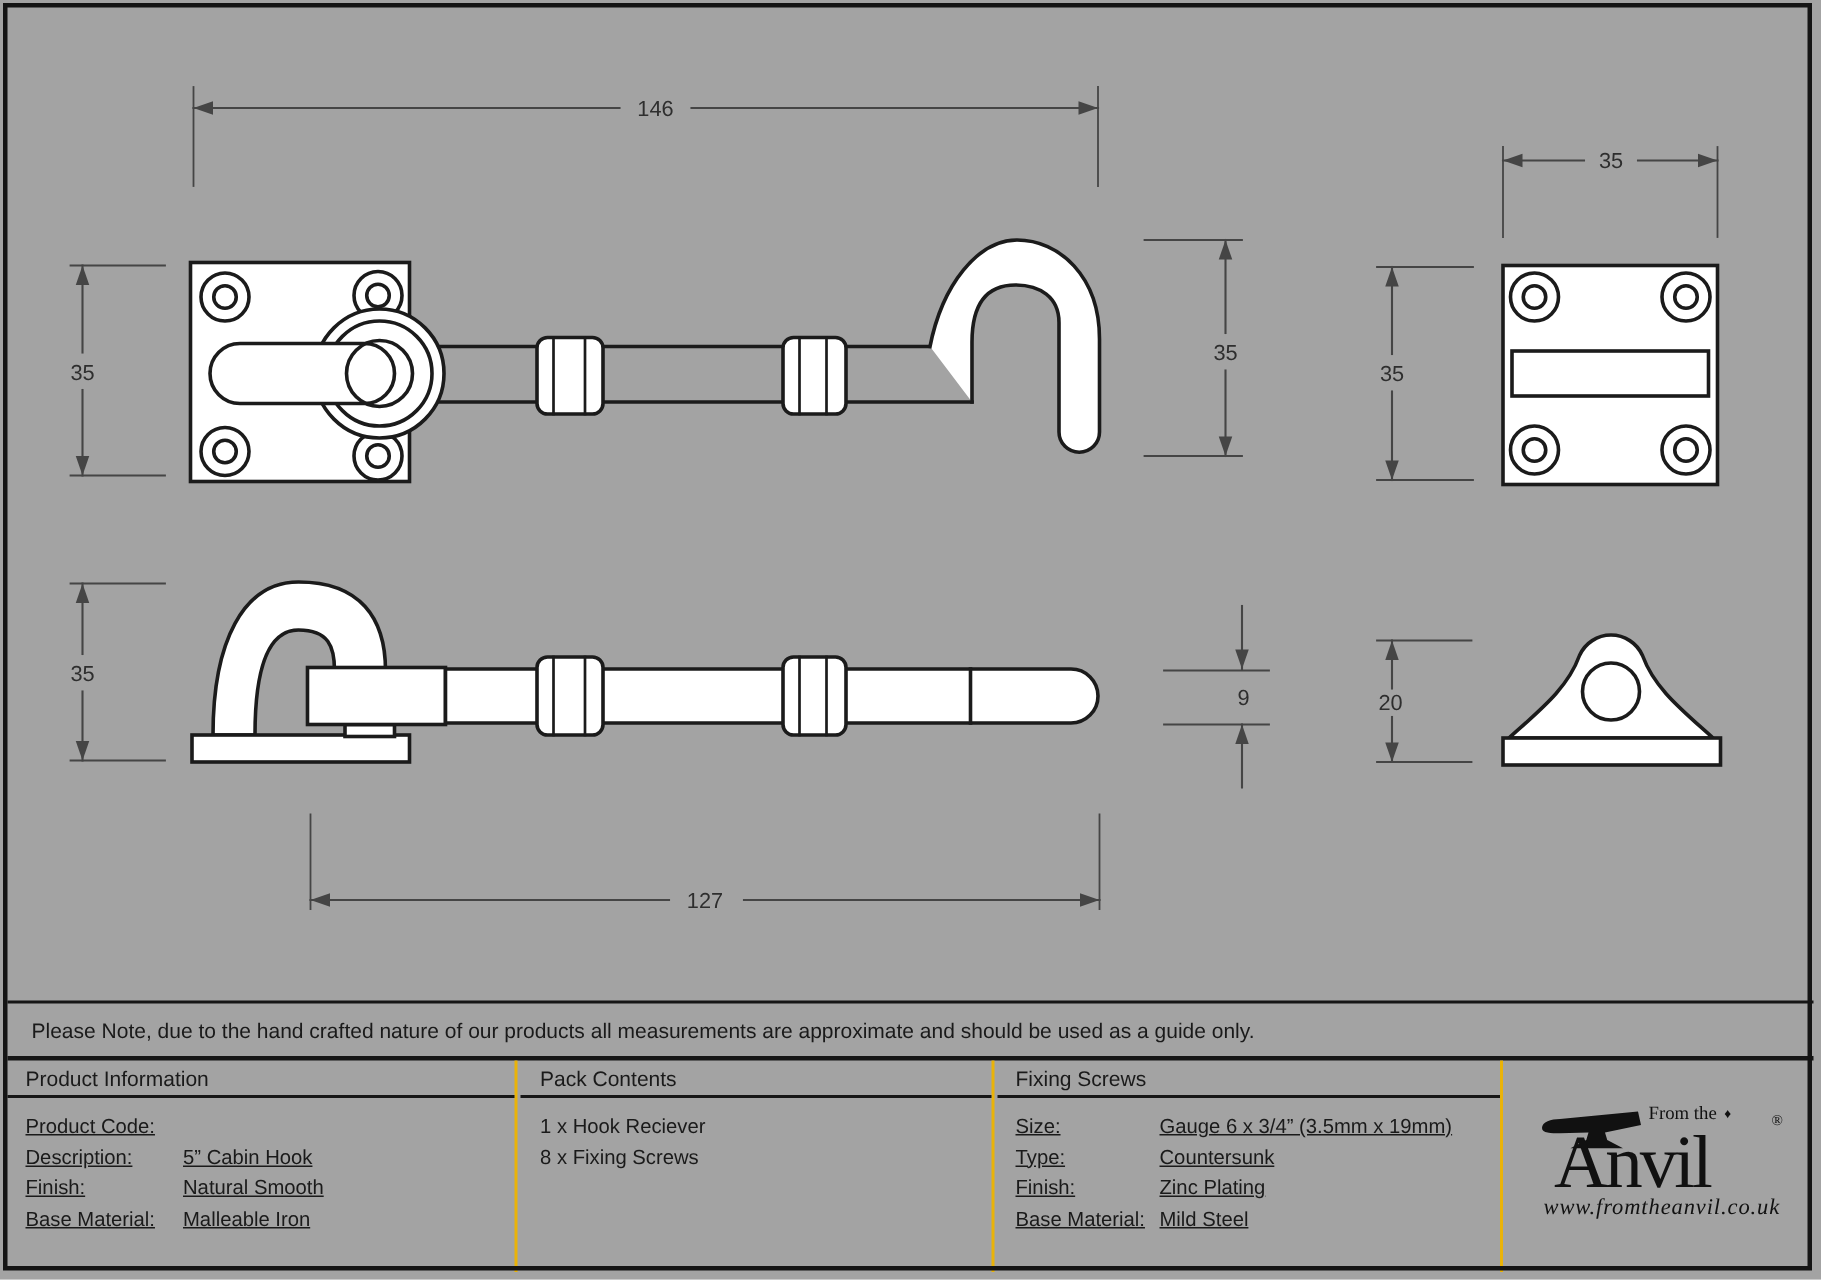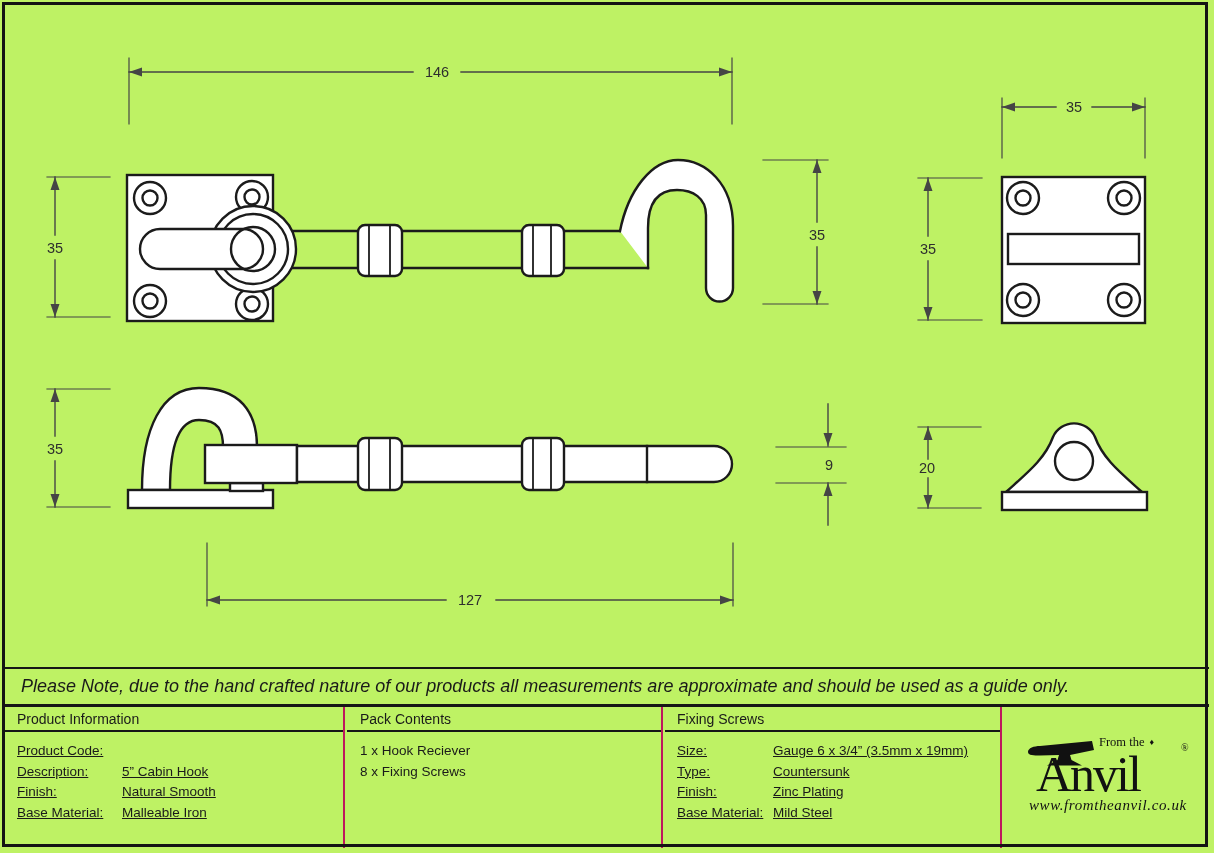--- a/index.html
+++ b/index.html
@@ -1,23 +1,23 @@
 <!DOCTYPE html>
 <html><head>
 <meta charset="utf-8">
 <style>
   html,body{margin:0;padding:0;background:#e8e8e8;}
-  .sheet{position:relative;width:1214px;height:853px;background:#bef264;font-family:"Liberation Sans",sans-serif;color:#1a1a1a;overflow:hidden;}
+  .sheet{position:relative;width:1214px;height:853px;background:#a3a3a3;font-family:"Liberation Sans",sans-serif;color:#1a1a1a;overflow:hidden;}
   .frame{position:absolute;left:2px;top:2px;width:1206px;height:845px;border:3px solid #141414;box-sizing:border-box;pointer-events:none;}
   svg text{font-family:"Liberation Sans",sans-serif;}
   .dimtext{font-size:14.5px;fill:#2e2e2e;}
-  .note-row{position:absolute;left:5px;top:667px;width:1204px;height:40px;box-sizing:border-box;border-top:2px solid #161616;border-bottom:3px solid #161616;display:flex;align-items:center;padding-left:16px;font-size:18px;font-style:italic;}
+  .note-row{position:absolute;left:5px;top:667px;width:1204px;height:40px;box-sizing:border-box;border-top:2px solid #161616;border-bottom:3px solid #161616;display:flex;align-items:center;padding-left:16px;font-size:14px;}
   .table-area{position:absolute;left:5px;top:707px;width:1204px;height:141px;}
   .tcol{position:absolute;top:0;height:141px;box-sizing:border-box;}
-  .tcol-border{border-right:2px solid #be185d;}
+  .tcol-border{border-right:2px solid #eab308;}
   .col-header{height:25px;box-sizing:border-box;border-bottom:2px solid #161616;display:flex;align-items:center;font-size:14px;}
   .col-body{padding-top:9px;font-size:13.5px;line-height:20.5px;}
   .kv{display:flex;text-decoration:underline;}
   .kv .k{flex:0 0 auto;}
   .kv .v{flex:1;}
   .logo-cell{position:absolute;left:999px;top:0;width:205px;height:141px;}
   .logo-name{position:absolute;left:32px;top:42px;font-family:"Liberation Serif",serif;font-size:50px;line-height:50px;letter-spacing:-2px;color:#111;}
   .logo-fromthe{position:absolute;left:95px;top:28px;font-family:"Liberation Serif",serif;font-size:12.5px;color:#111;white-space:nowrap;}
   .logo-diamond{font-size:9px;margin-left:5px;position:relative;top:-1px;}
   .logo-reg{position:absolute;left:177px;top:35px;font-family:"Liberation Serif",serif;font-size:10px;color:#111;}

